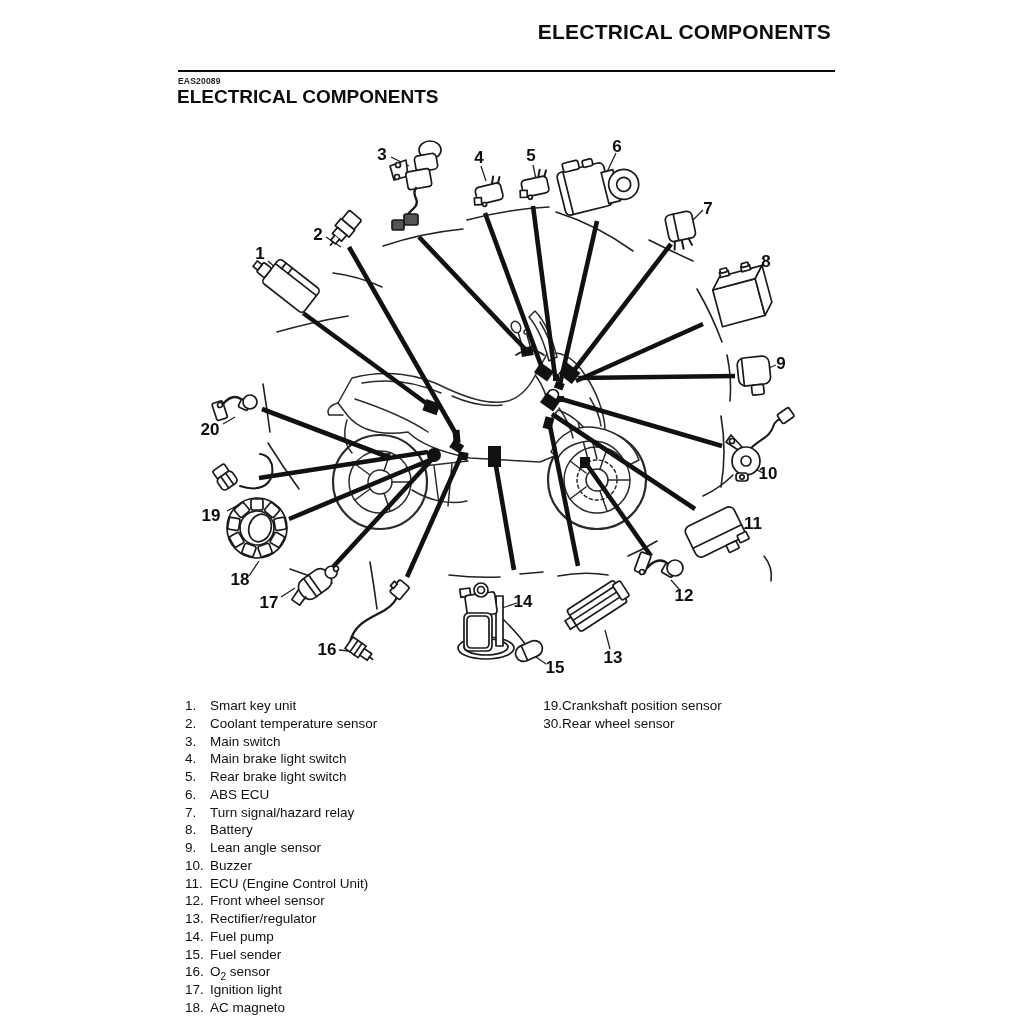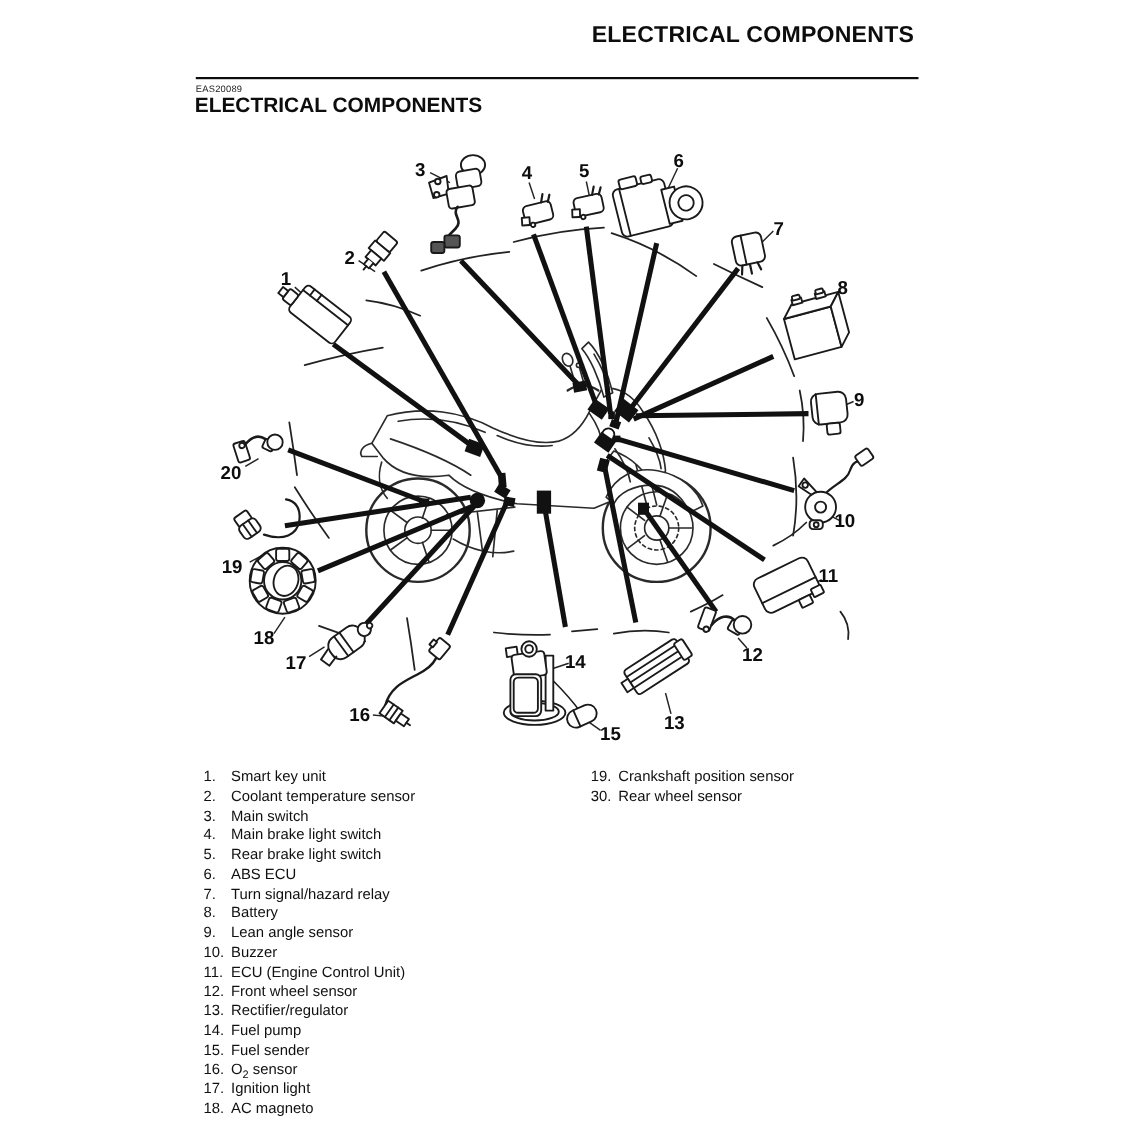--- a/index.html
+++ b/index.html
@@ -8,30 +8,30 @@
     font-family:"Liberation Sans", sans-serif;color:#111;overflow:hidden;
   }
   .header-title{
     position:absolute;top:20px;right:193px;
     font-size:21px;font-weight:bold;letter-spacing:.2px;color:#0d0d0d;
   }
   .rule{
     position:absolute;left:178px;top:70px;width:657px;height:2px;background:#0d0d0d;
   }
   .section-code{
-    position:absolute;left:178px;top:76px;font-size:8.5px;color:#222;letter-spacing:.2px;
+    position:absolute;left:178px;top:76px;font-size:8.5px;color:#222;letter-spacing:.2px;font-weight:bold;
   }
   .section-title{
     position:absolute;left:177px;top:86px;font-size:19px;font-weight:bold;color:#0d0d0d;
   }
   svg.diagram{position:absolute;left:0;top:0;}
   .legend{position:absolute;left:185px;top:697px;width:700px;font-size:13.5px;color:#101010;}
   .legend .col{position:absolute;top:0;}
   .legend .col1{left:0;width:340px;}
-  .legend .col2{left:352px;width:300px;}
+  .legend .col2{left:352px;width:300px;text-align:right;}
   .lrow{display:flex;height:17.75px;line-height:17.75px;white-space:nowrap;}
   .lnum{flex:0 0 25px;}
   .llab sub{font-size:10px;}
 </style>
 </head>
 <body>
 
 <div class="header-title">ELECTRICAL COMPONENTS</div>
 <div class="rule"></div>
 <div class="section-code">EAS20089</div>

